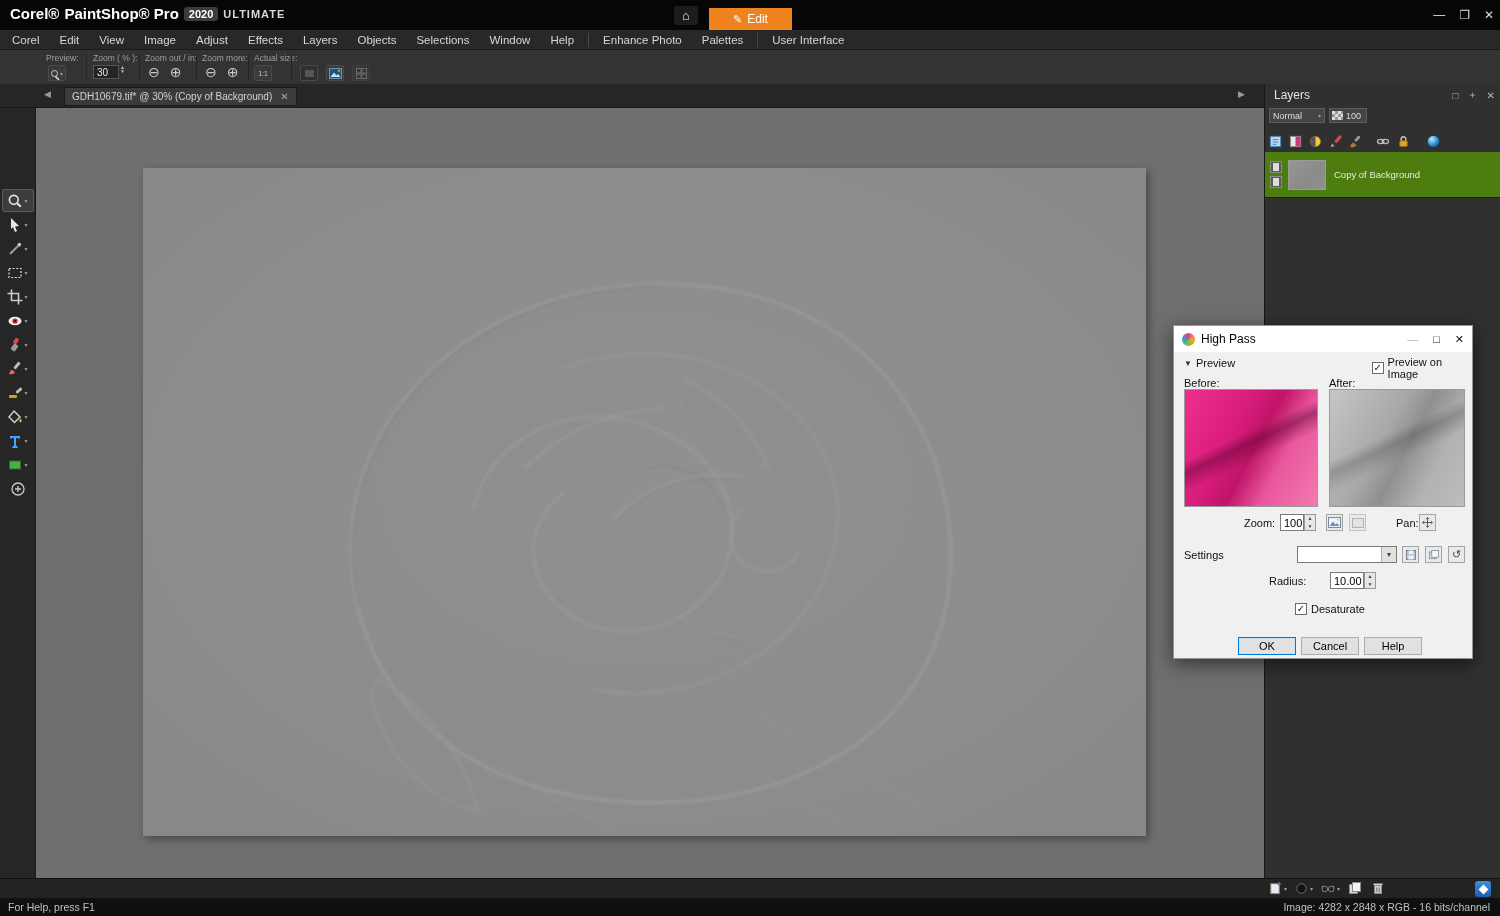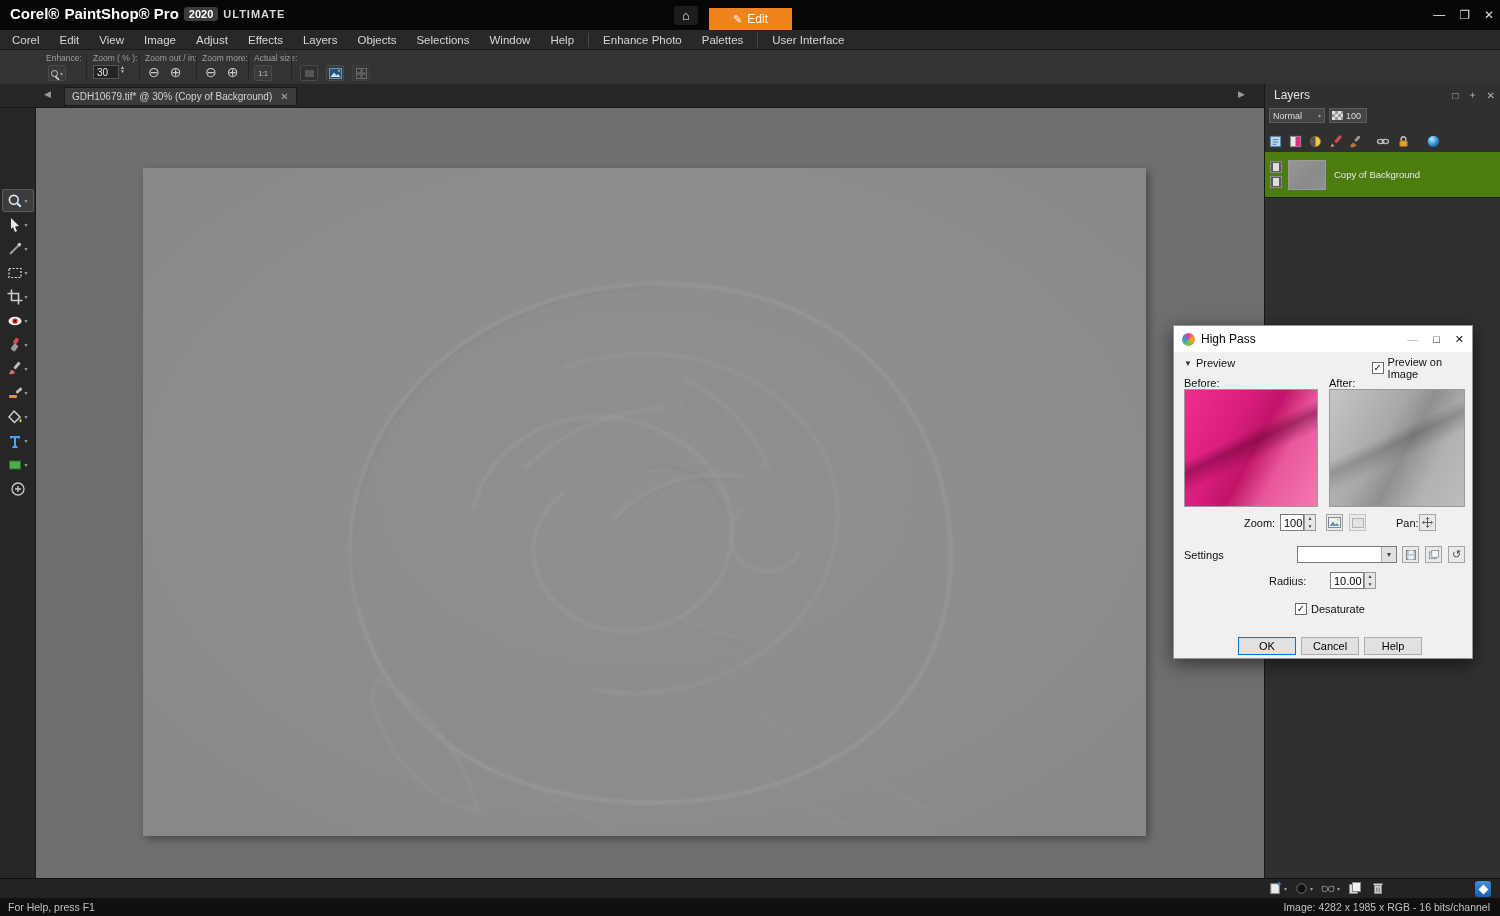--- a/index.html
+++ b/index.html
@@ -162,21 +162,21 @@
   <span class="menu-item">Window</span>
   <span class="menu-item">Help</span>
   <span class="menu-sep"></span>
   <span class="menu-item">Enhance Photo</span>
   <span class="menu-item">Palettes</span>
   <span class="menu-sep"></span>
   <span class="menu-item">User Interface</span>
 </div>
 
 <div id="toolbar">
-  <span class="tb-label" style="left:46px">Enhance:</span>
+  <span class="tb-label" style="left:46px">Preview:</span>
   <div class="tb-row" style="left:48px">
     <div class="mini-btn">
       <span class="mag"></span>
       <span class="fly">▾</span>
     </div>
   </div>
   <div class="tb-sep" style="left:86px"></div>
 
   <span class="tb-label" style="left:93px">Zoom ( % ):</span>
   <div class="tb-row" style="left:93px">
@@ -487,21 +487,21 @@
         <rect x="3.5" y="3.5" width="9" height="1.6" fill="#cfcfcf"></rect>
         <path d="M6.5 7.5v4.5 M8 7.5v4.5 M9.5 7.5v4.5" stroke="#8a8a8a"></path>
       </svg>
     </span>
   </div>
   <span class="blue-btn"></span>
 </div>
 
 <div id="statusbar">
   <span class="lft">For Help, press F1</span>
-  <span class="rgt">Image: 4282 x 1985 x RGB - 16 bits/channel</span>
+  <span class="rgt">Image: 4282 x 2848 x RGB - 16 bits/channel</span>
 </div>
 
 <div id="dialog">
   <div class="dlg-title">
     <span class="dlg-logo"></span>
     <span class="dlg-title-text">High Pass</span>
     <span class="dlg-winbtns">
       <span class="dis">—</span>
       <span>□</span>
       <span>✕</span>

